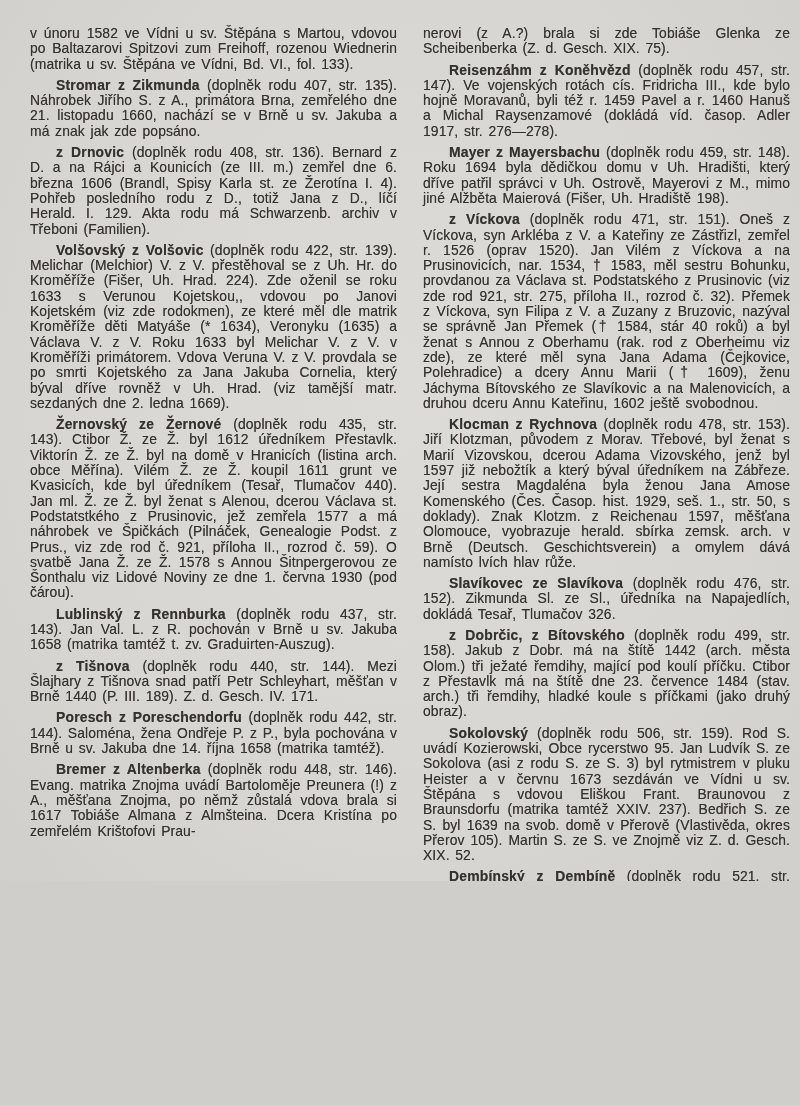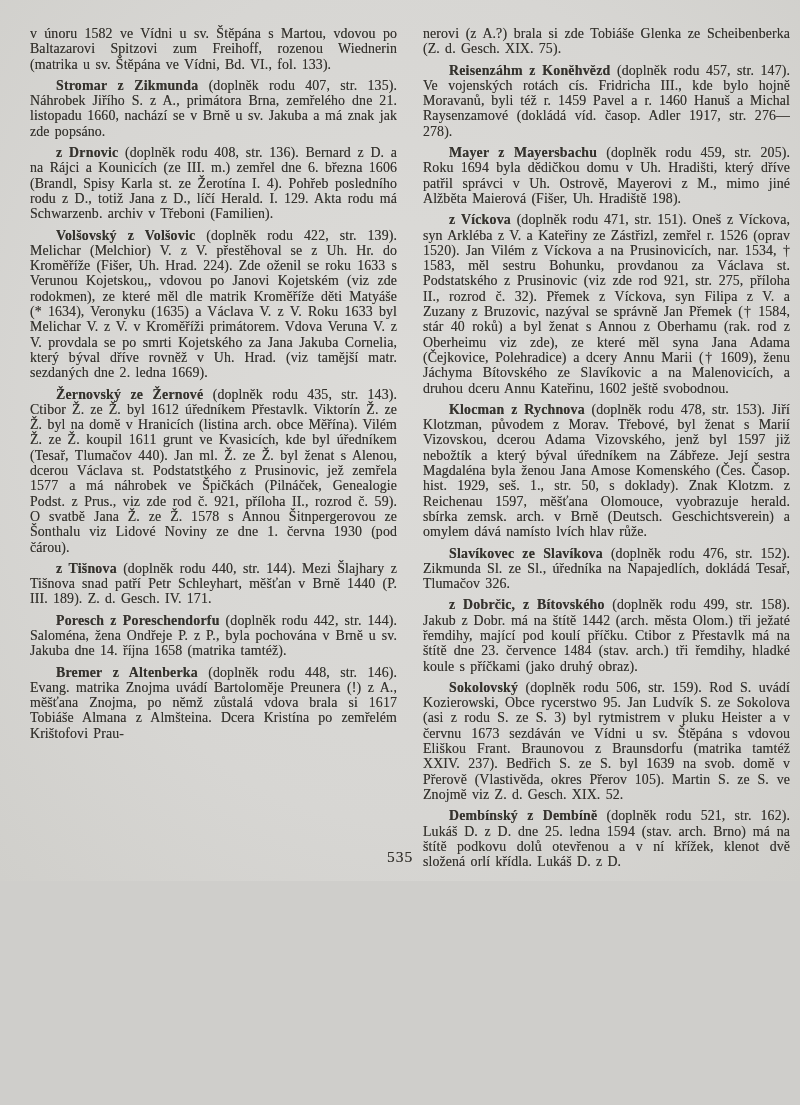--- a/index.html
+++ b/index.html
@@ -7,21 +7,21 @@
     padding: 0;
     background: #cfcecb;
   }
   .page {
     position: relative;
     width: 800px;
     height: 881px;
     overflow: hidden;
     background: #d9d8d5;
     background-image: radial-gradient(ellipse at 50% 45%, #dcdbd8 0%, #d7d6d3 62%, #d0cfcb 100%);
-    font-family: Liberation Serif, serif;
+    font-family: Liberation Sans, sans-serif;
     color: #34322d;
   }
   .cols {
     position: absolute;
     top: 26px;
     left: 30px;
     width: 760px;
     display: flex;
     gap: 26px;
   }
@@ -69,33 +69,33 @@
 
 <div class="page">
   <div class="cols">
 
     <div class="col">
       <p class="cont"><span>v únoru 1582 ve Vídni u sv. Štěpána s Martou, vdovou po Baltazarovi Spitzovi zum Freihoff, rozenou Wiednerin (matrika u sv. Štěpána ve Vídni, Bd. VI., fol. 133).</span></p>
       <p><span class="lead">Stromar z Zikmunda</span><span> (doplněk rodu 407, str. 135). Náhrobek Jiřího S. z A., primátora Brna, zemřelého dne 21. listopadu 1660, nachází se v Brně u sv. Jakuba a má znak jak zde popsáno.</span></p>
       <p><span class="lead">z Drnovic</span><span> (doplněk rodu 408, str. 136). Bernard z D. a na Rájci a Kounicích (ze III. m.) zemřel dne 6. března 1606 (Brandl, Spisy Karla st. ze Žerotína I. 4). Pohřeb posledního rodu z D., totiž Jana z D., líčí Herald. I. 129. Akta rodu má Schwarzenb. archiv v Třeboni (Familien).</span></p>
       <p><span class="lead">Volšovský z Volšovic</span><span> (doplněk rodu 422, str. 139). Melichar (Melchior) V. z V. přestěhoval se z Uh. Hr. do Kroměříže (Fišer, Uh. Hrad. 224). Zde oženil se roku 1633 s Verunou Kojetskou,, vdovou po Janovi Kojetském (viz zde rodokmen), ze které měl dle matrik Kroměříže děti Matyáše (* 1634), Veronyku (1635) a Václava V. z V. Roku 1633 byl Melichar V. z V. v Kroměříži primátorem. Vdova Veruna V. z V. provdala se po smrti Kojetského za Jana Jakuba Cornelia, který býval dříve rovněž v Uh. Hrad. (viz tamější matr. sezdaných dne 2. ledna 1669).</span></p>
       <p><span class="lead">Žernovský ze Žernové</span><span> (doplněk rodu 435, str. 143). Ctibor Ž. ze Ž. byl 1612 úředníkem Přestavlk. Viktorín Ž. ze Ž. byl na domě v Hranicích (listina arch. obce Měřína). Vilém Ž. ze Ž. koupil 1611 grunt ve Kvasicích, kde byl úředníkem (Tesař, Tlumačov 440). Jan ml. Ž. ze Ž. byl ženat s Alenou, dcerou Václava st. Podstatstkého z Prusinovic, jež zemřela 1577 a má náhrobek ve Špičkách (Pilnáček, Genealogie Podst. z Prus., viz zde rod č. 921, příloha II., rozrod č. 59). O svatbě Jana Ž. ze Ž. 1578 s Annou Šitnpergerovou ze Šonthalu viz Lidové Noviny ze dne 1. června 1930 (pod čárou).</span></p>
+      <p><span class="lead">Lublinský z Rennburka</span><span> (doplněk rodu 437, str. 143). Jan Val. L. z R. pochován v Brně u sv. Jakuba 1658 (matrika tamtéž t. zv. Graduirten-Auszug).</span></p>
       <p><span class="lead">z Tišnova</span><span> (doplněk rodu 440, str. 144). Mezi Šlajhary z Tišnova snad patří Petr Schleyhart, měšťan v Brně 1440 (P. III. 189). Z. d. Gesch. IV. 171.</span></p>
       <p><span class="lead">Poresch z Poreschendorfu</span><span> (doplněk rodu 442, str. 144). Saloména, žena Ondřeje P. z P., byla pochována v Brně u sv. Jakuba dne 14. října 1658 (matrika tamtéž).</span></p>
       <p><span class="lead">Bremer z Altenberka</span><span> (doplněk rodu 448, str. 146). Evang. matrika Znojma uvádí Bartoloměje Preunera (!) z A., měšťana Znojma, po němž zůstalá vdova brala si 1617 Tobiáše Almana z Almšteina. Dcera Kristína po zemřelém Krištofovi Prau-</span></p>
     </div>
 
     <div class="col">
       <p class="cont"><span>nerovi (z A.?) brala si zde Tobiáše Glenka ze Scheibenberka (Z. d. Gesch. XIX. 75).</span></p>
       <p><span class="lead">Reisenzáhm z Koněhvězd</span><span> (doplněk rodu 457, str. 147). Ve vojenských rotách cís. Fridricha III., kde bylo hojně Moravanů, byli též r. 1459 Pavel a r. 1460 Hanuš a Michal Raysenzamové (dokládá víd. časop. Adler 1917, str. 276—278).</span></p>
-      <p><span class="lead">Mayer z Mayersbachu</span><span> (doplněk rodu 459, str. 205). Roku 1694 byla dědičkou domu v Uh. Hradišti, který dříve patřil správci v Uh. Ostrově, Mayerovi z M., mimo jiné Alžběta Maierová (Fišer, Uh. Hradiště 198).</span></p>
+      <p><span class="lead">Mayer z Mayersbachu</span><span> (doplněk rodu 459, str. 148). Roku 1694 byla dědičkou domu v Uh. Hradišti, který dříve patřil správci v Uh. Ostrově, Mayerovi z M., mimo jiné Alžběta Maierová (Fišer, Uh. Hradiště 198).</span></p>
       <p><span class="lead">z Víckova</span><span> (doplněk rodu 471, str. 151). Oneš z Víckova, syn Arkléba z V. a Kateřiny ze Zástřizl, zemřel r. 1526 (oprav 1520). Jan Vilém z Víckova a na Prusinovicích, nar. 1534, † 1583, měl sestru Bohunku, provdanou za Václava st. Podstatského z Prusinovic (viz zde rod 921, str. 275, příloha II., rozrod č. 32). Přemek z Víckova, syn Filipa z V. a Zuzany z Bruzovic, nazýval se správně Jan Přemek († 1584, stár 40 roků) a byl ženat s Annou z Oberhamu (rak. rod z Oberheimu viz zde), ze které měl syna Jana Adama (Čejkovice, Polehradice) a dcery Annu Marii († 1609), ženu Jáchyma Bítovského ze Slavíkovic a na Malenovicích, a druhou dceru Annu Kateřinu, 1602 ještě svobodnou.</span></p>
       <p><span class="lead">Klocman z Rychnova</span><span> (doplněk rodu 478, str. 153). Jiří Klotzman, původem z Morav. Třebové, byl ženat s Marií Vizovskou, dcerou Adama Vizovského, jenž byl 1597 již nebožtík a který býval úředníkem na Zábřeze. Její sestra Magdaléna byla ženou Jana Amose Komenského (Čes. Časop. hist. 1929, seš. 1., str. 50, s doklady). Znak Klotzm. z Reichenau 1597, měšťana Olomouce, vyobrazuje herald. sbírka zemsk. arch. v Brně (Deutsch. Geschichtsverein) a omylem dává namísto lvích hlav růže.</span></p>
       <p><span class="lead">Slavíkovec ze Slavíkova</span><span> (doplněk rodu 476, str. 152). Zikmunda Sl. ze Sl., úředníka na Napajedlích, dokládá Tesař, Tlumačov 326.</span></p>
       <p><span class="lead">z Dobrčic, z Bítovského</span><span> (doplněk rodu 499, str. 158). Jakub z Dobr. má na štítě 1442 (arch. města Olom.) tři ježaté řemdihy, mající pod koulí příčku. Ctibor z Přestavlk má na štítě dne 23. července 1484 (stav. arch.) tři řemdihy, hladké koule s příčkami (jako druhý obraz).</span></p>
       <p><span class="lead">Sokolovský</span><span> (doplněk rodu 506, str. 159). Rod S. uvádí Kozierowski, Obce rycerstwo 95. Jan Ludvík S. ze Sokolova (asi z rodu S. ze S. 3) byl rytmistrem v pluku Heister a v červnu 1673 sezdáván ve Vídni u sv. Štěpána s vdovou Eliškou Frant. Braunovou z Braunsdorfu (matrika tamtéž XXIV. 237). Bedřich S. ze S. byl 1639 na svob. domě v Přerově (Vlastivěda, okres Přerov 105). Martin S. ze S. ve Znojmě viz Z. d. Gesch. XIX. 52.</span></p>
       <p><span class="lead">Dembínský z Dembíně</span><span> (doplněk rodu 521, str. 162). Lukáš D. z D. dne 25. ledna 1594 (stav. arch. Brno) má na štítě podkovu dolů otevřenou a v ní křížek, klenot dvě složená orlí křídla. Lukáš D. z D.</span></p>
     </div>
 
   </div>
 
-  <div class="folio">535</div>
 </div>
 
 </body></html>

